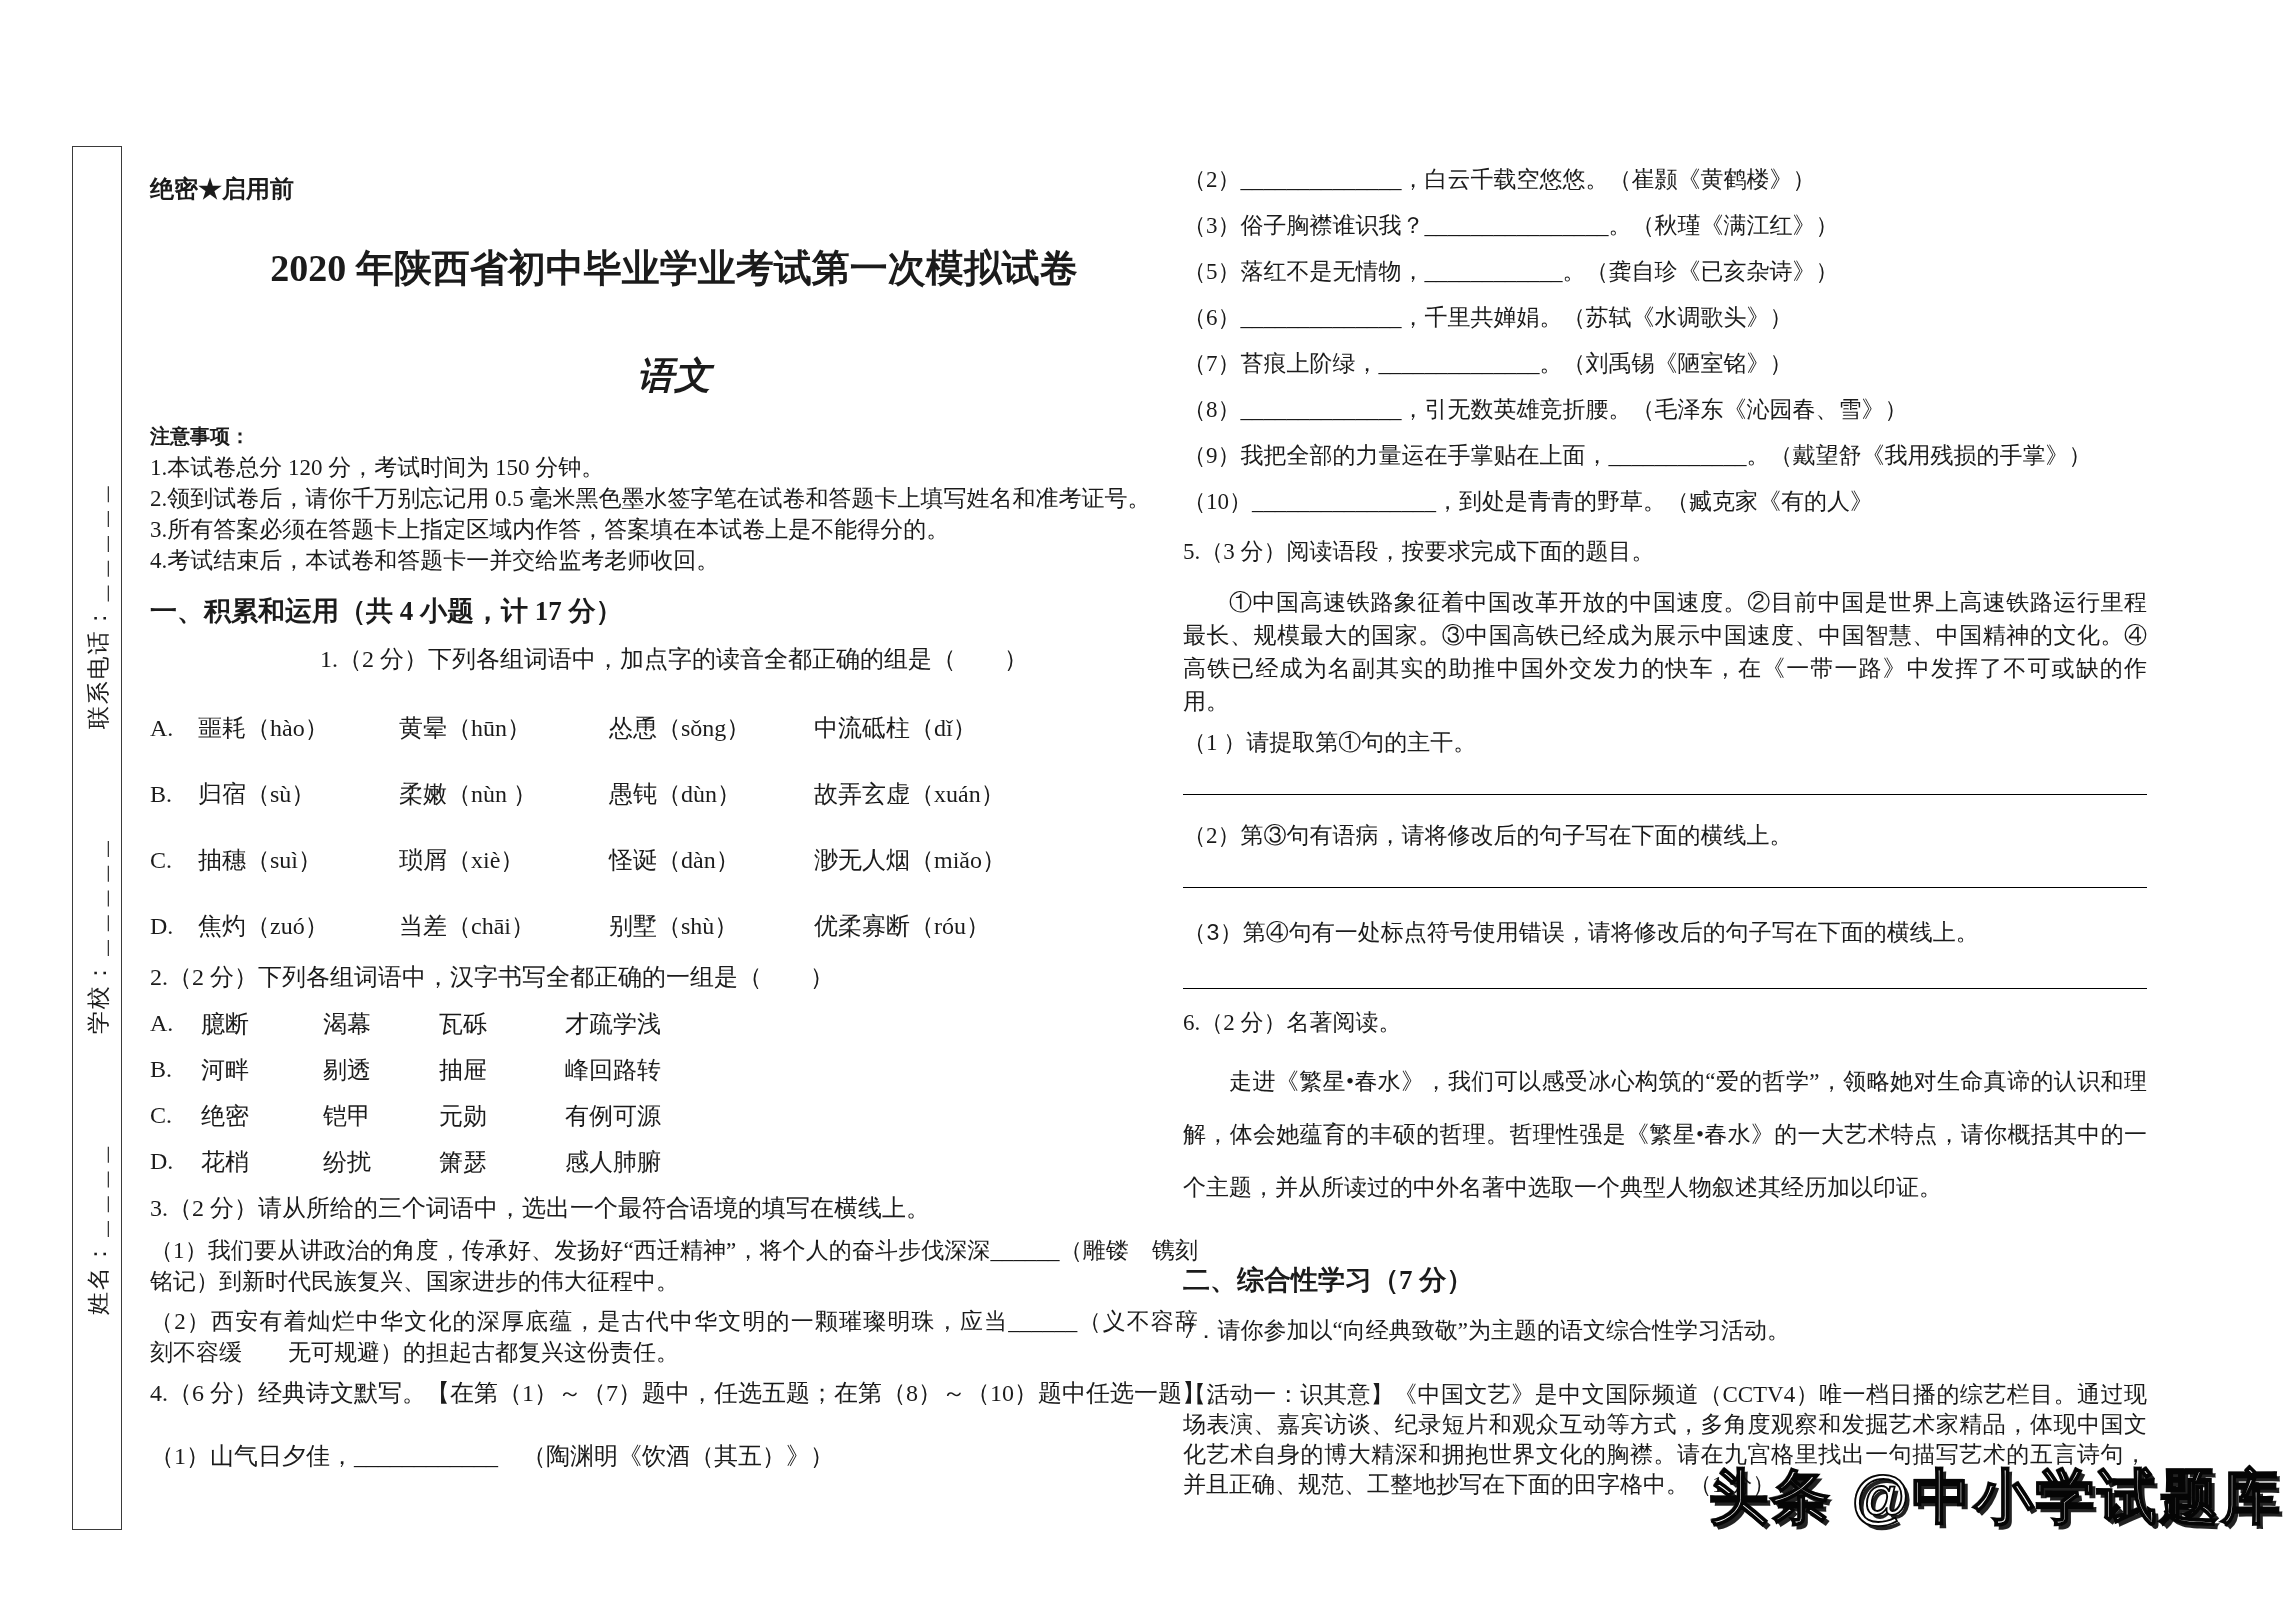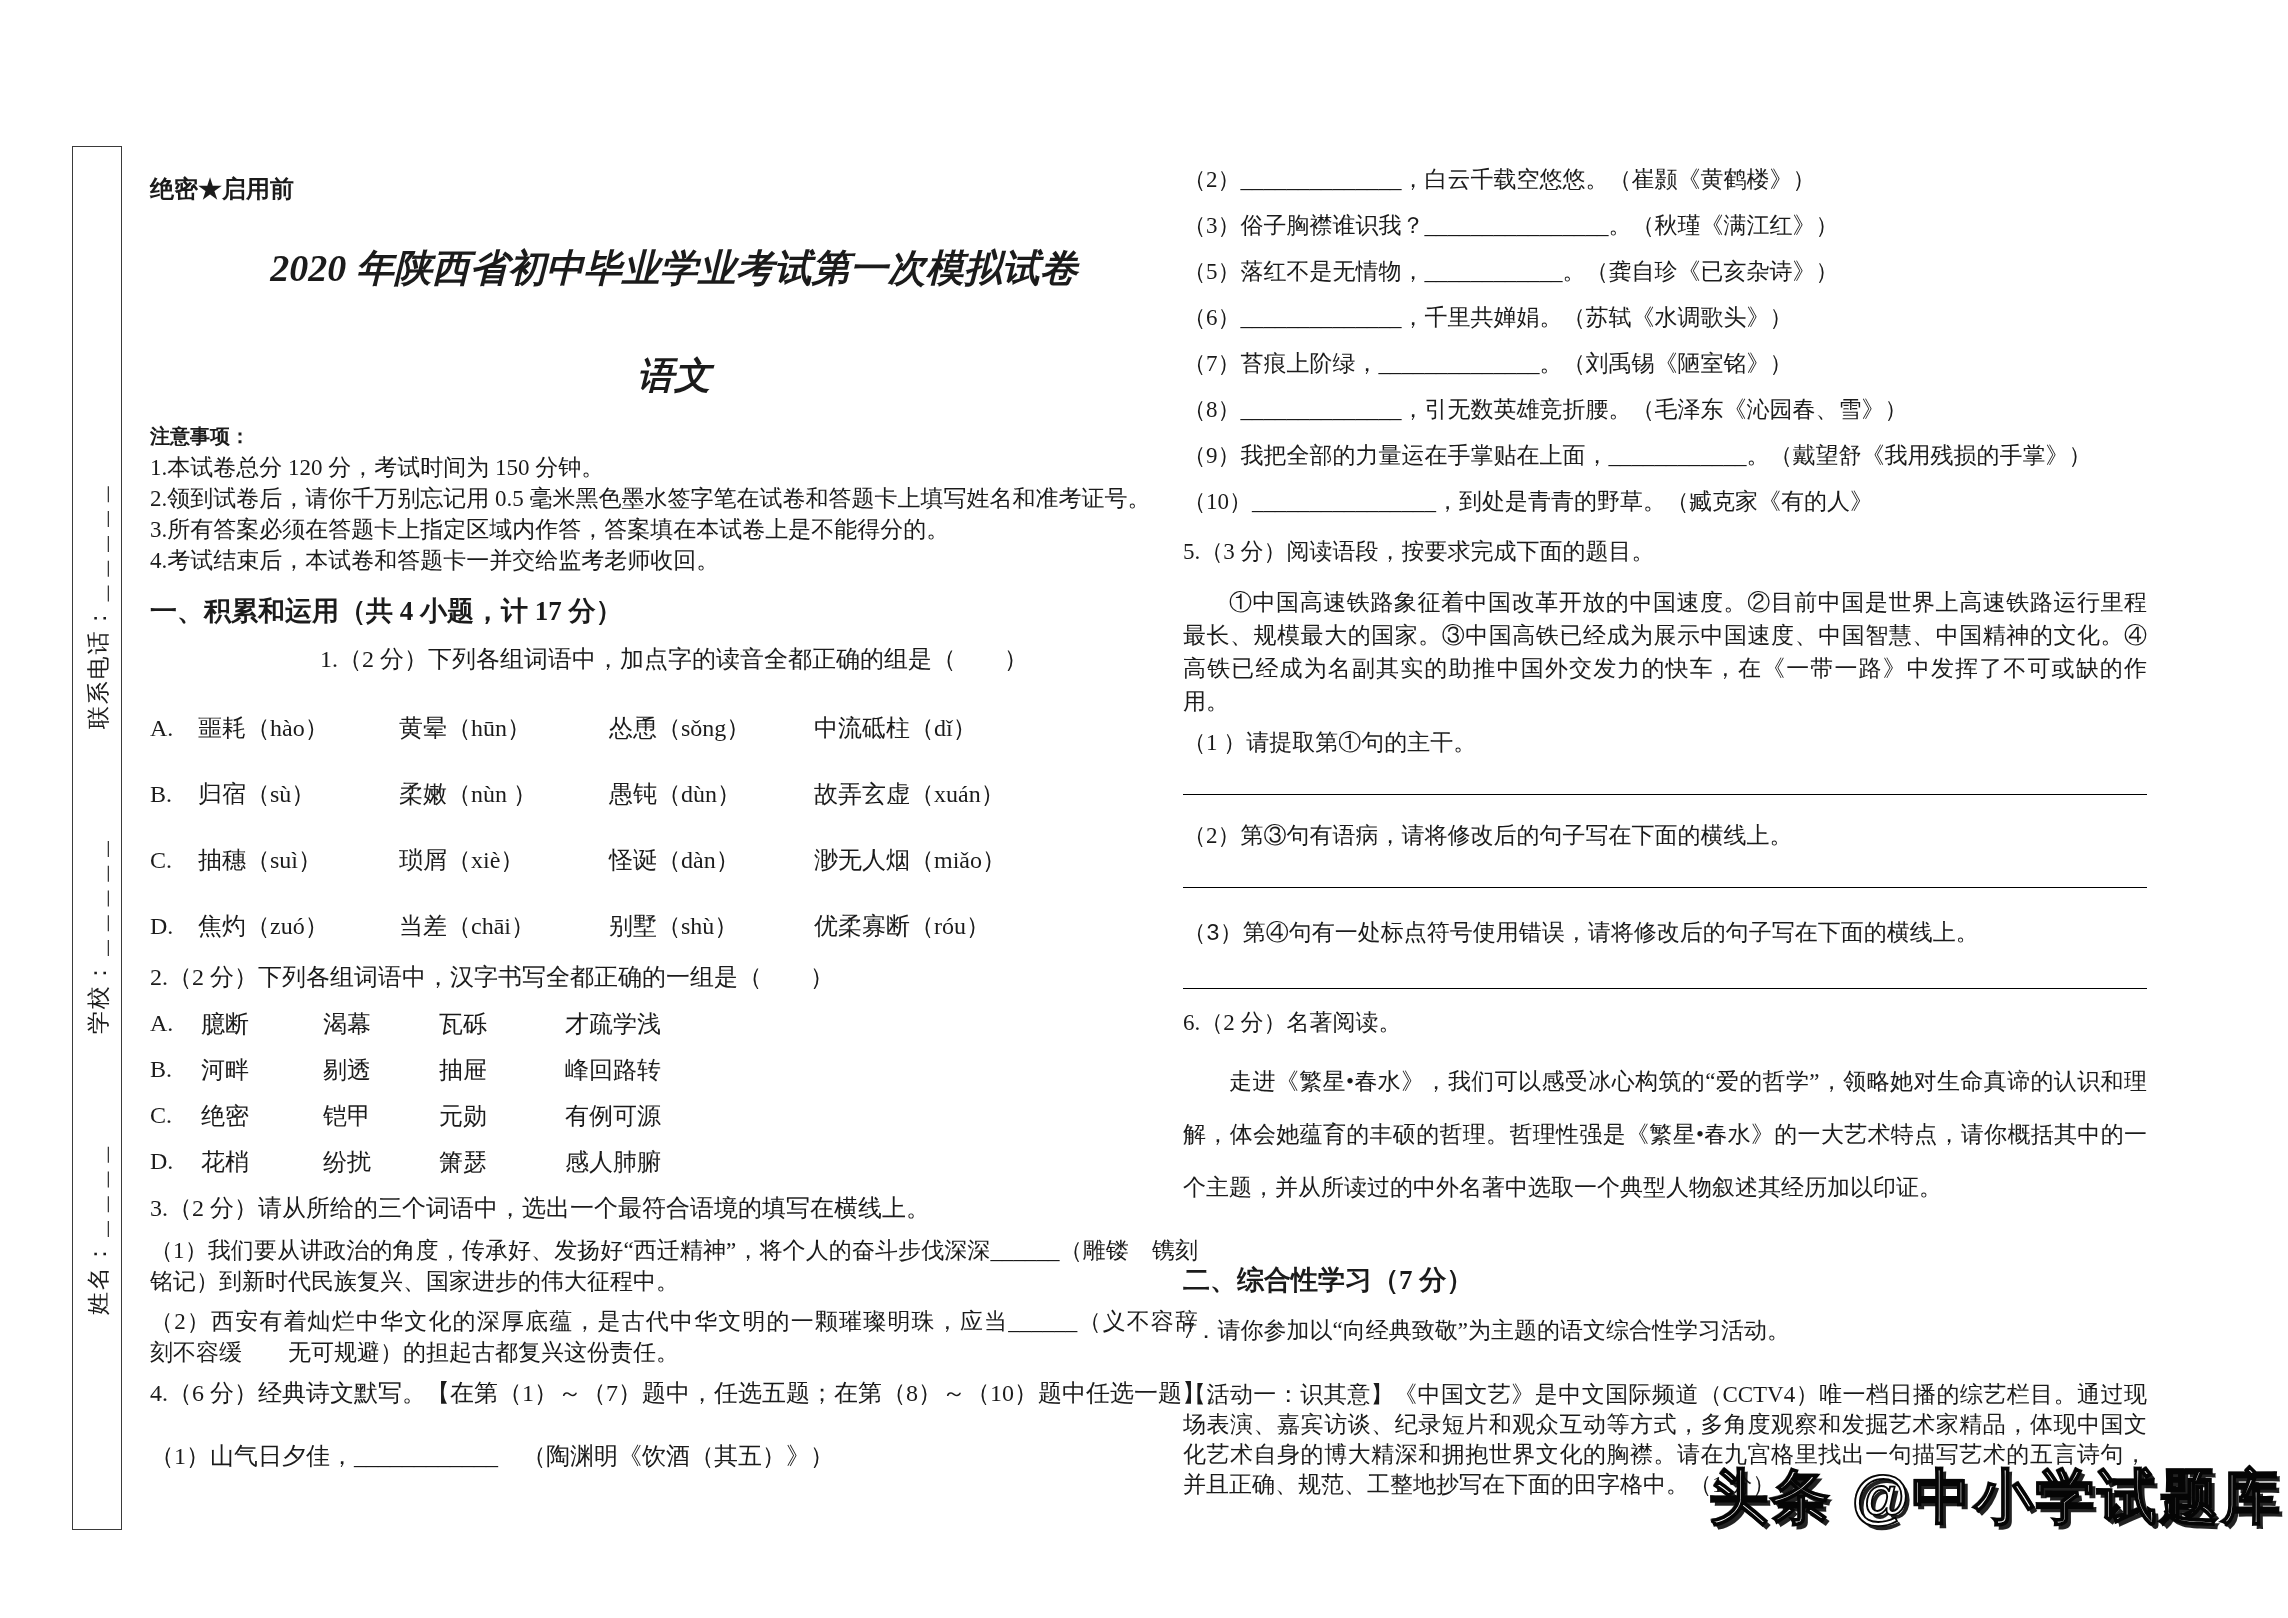--- a/index.html
+++ b/index.html
@@ -16,21 +16,21 @@
   .seal-label{
     position:absolute;left:83px;white-space:nowrap;
     font-size:23px;letter-spacing:1.8px;
     transform-origin:0 0;transform:rotate(-90deg);
   }
   
   .lcol{position:absolute;left:150px;top:175px;width:1048px;font-size:24px;}
   .rcol{position:absolute;left:1183px;top:157px;width:964px;font-size:23px;}
 
   .secrecy{font-weight:bold;font-size:24px;line-height:28px;}
-  .title{margin-top:41px;line-height:48px;font-size:38px;font-weight:bold;text-align:center;white-space:nowrap;font-style:italic;}
+  .title{margin-top:41px;line-height:48px;font-size:38px;font-weight:bold;text-align:center;white-space:nowrap;}
   .subject{margin-top:62px;line-height:44px;font-size:37px;font-weight:bold;text-align:center;font-style:italic;}
   .notice-head{margin-top:23px;line-height:31px;font-weight:bold;font-size:20px;}
   .notice-item{line-height:31px;font-size:23px;white-space:nowrap;}
   .sec-head{margin-top:13px;line-height:44px;font-size:27px;font-weight:bold;}
   .q1stem{margin-top:5.5px;line-height:41px;text-align:center;}
   .optgrid1 .orow{display:grid;grid-template-columns:48px 201px 210px 205px 1fr;height:66px;align-items:center;}
   .optgrid1{margin-top:15.7px;}
   .optgrid2 .orow{display:grid;grid-template-columns:51px 122px 116px 126px 1fr;height:46px;align-items:center;}
   .optgrid2{margin-top:4.6px;}
   .q2stem{line-height:37px;}

